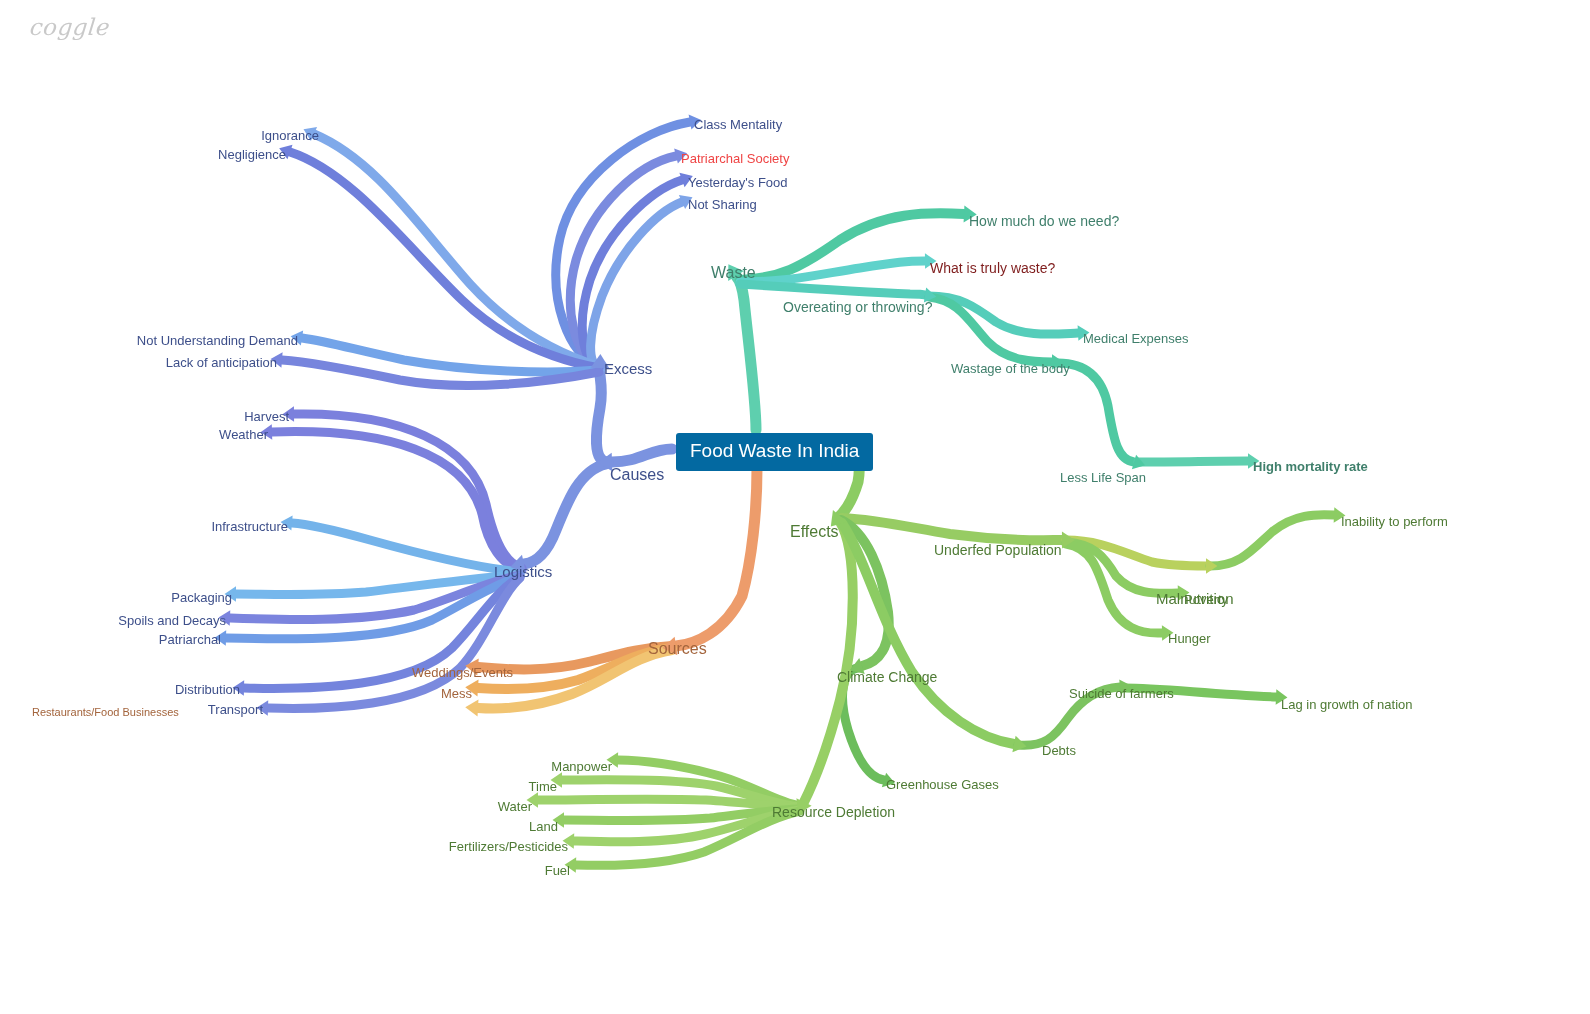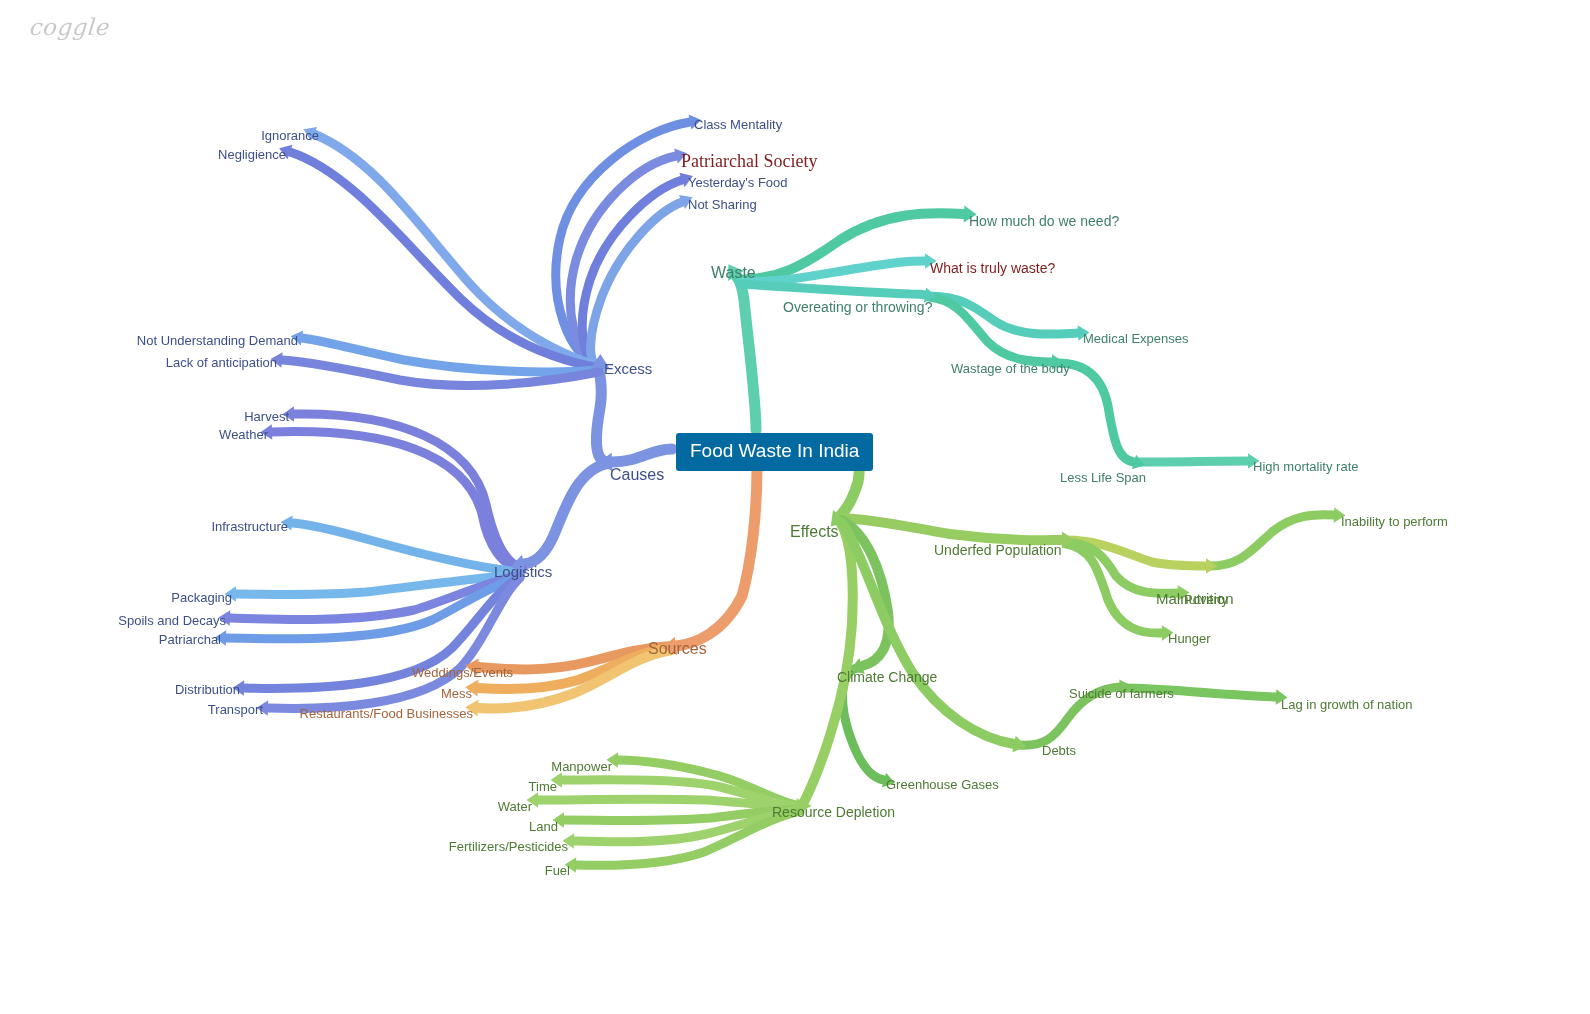--- a/index.html
+++ b/index.html
@@ -120,21 +120,21 @@
       <polygon points="0,-8.5 12.75,0 0,8.5" fill="#8ccc63" transform="translate(1014,744) rotate(10.944001528455786)"></polygon>
       <polygon points="0,-7.6499999999999995 11.475,0 0,7.6499999999999995" fill="#7cc360" transform="translate(1120,687) rotate(-5.722776334846345)"></polygon>
       <polygon points="0,-7.6499999999999995 11.475,0 0,7.6499999999999995" fill="#79c55f" transform="translate(1276,697) rotate(2.626646010466498)"></polygon>
     </g>
 </svg>
 
 <div class="root" style="left: 676px; top: 433px; background: #0369a1; color: rgb(255, 255, 255);">Food Waste In India</div>
 
 <div id="label-layer">
     <div class="lbl" style="color: rgb(61, 79, 138); font-size: 13px; top: 118px; left: 694px;">Class Mentality</div>
-    <div class="lbl" style="color: #7f1d1d; font-size: 18px; top: 152px; left: 681px; font-family: Liberation Serif, serif;">Patriarchal Society</div>
+    <div class="lbl" style="color: #ef4444; font-size: 13px; top: 152px; left: 681px;">Patriarchal Society</div>
     <div class="lbl" style="color: rgb(61, 79, 138); font-size: 13px; top: 176px; left: 688px;">Yesterday's Food</div>
     <div class="lbl" style="color: rgb(61, 79, 138); font-size: 13px; top: 198px; left: 688px;">Not Sharing</div>
     <div class="lbl" style="color: rgb(61, 79, 138); font-size: 13px; top: 129px; left: 0px; width: 319px; text-align: right;">Ignorance</div>
     <div class="lbl" style="color: rgb(61, 79, 138); font-size: 13px; top: 148px; left: 0px; width: 286px; text-align: right;">Negligience</div>
     <div class="lbl" style="color: rgb(61, 79, 138); font-size: 13px; top: 334px; left: 0px; width: 298px; text-align: right;">Not Understanding Demand</div>
     <div class="lbl" style="color: rgb(61, 79, 138); font-size: 13px; top: 356px; left: 0px; width: 277px; text-align: right;">Lack of anticipation</div>
     <div class="lbl" style="color: rgb(61, 79, 138); font-size: 15px; top: 361px; left: 604px;">Excess</div>
     <div class="lbl" style="color: rgb(61, 79, 138); font-size: 16px; top: 467px; left: 610px;">Causes</div>
     <div class="lbl" style="color: rgb(61, 79, 138); font-size: 13px; top: 410px; left: 0px; width: 289px; text-align: right;">Harvest</div>
     <div class="lbl" style="color: rgb(61, 79, 138); font-size: 13px; top: 428px; left: 0px; width: 268px; text-align: right;">Weather</div>
@@ -145,25 +145,25 @@
     <div class="lbl" style="color: rgb(61, 79, 138); font-size: 13px; top: 683px; left: 0px; width: 240px; text-align: right;">Distribution</div>
     <div class="lbl" style="color: rgb(61, 79, 138); font-size: 13px; top: 703px; left: 0px; width: 263px; text-align: right;">Transport</div>
     <div class="lbl" style="color: rgb(61, 79, 138); font-size: 15px; top: 564px; left: 494px;">Logistics</div>
     <div class="lbl" style="color: rgb(63, 127, 107); font-size: 16px; top: 265px; left: 711px;">Waste</div>
     <div class="lbl" style="color: rgb(63, 127, 107); font-size: 14px; top: 214px; left: 969px;">How much do we need?</div>
     <div class="lbl" style="color: #7f1d1d; font-size: 14px; top: 261px; left: 930px;">What is truly waste?</div>
     <div class="lbl" style="color: rgb(63, 127, 107); font-size: 14px; top: 300px; left: 783px;">Overeating or throwing?</div>
     <div class="lbl" style="color: rgb(63, 127, 107); font-size: 13px; top: 332px; left: 1083px;">Medical Expenses</div>
     <div class="lbl" style="color: rgb(63, 127, 107); font-size: 13px; top: 362px; left: 951px;">Wastage of the body</div>
     <div class="lbl" style="color: rgb(63, 127, 107); font-size: 13px; top: 471px; left: 1060px;">Less Life Span</div>
-    <div class="lbl" style="color: rgb(63, 127, 107); font-size: 13px; top: 460px; left: 1253px;">High mortality rate</div>
+    <div class="lbl" style="color: rgb(63, 127, 107); font-size: 13px; top: 460px; left: 1253px; font-weight: bold;">High mortality rate</div>
     <div class="lbl" style="color: rgb(163, 100, 60); font-size: 16px; top: 641px; left: 648px;">Sources</div>
     <div class="lbl" style="color: rgb(163, 100, 60); font-size: 13px; top: 666px; left: 0px; width: 473px; text-align: right; padding-left: 40px;">Weddings/Events</div>
     <div class="lbl" style="color: rgb(163, 100, 60); font-size: 13px; top: 687px; left: 0px; width: 472px; text-align: right;">Mess</div>
-    <div class="lbl" style="color: rgb(163, 100, 60); font-size: 13px; top: 707px; left: 0px; width: 473px; text-align: right;">Restaurants/Food Businesses</div>
+    <div class="lbl" style="color: rgb(163, 100, 60); font-size: 11px; top: 707px; left: 0px; width: 473px; text-align: left; padding-left: 32px;">Restaurants/Food Businesses</div>
     <div class="lbl" style="color: rgb(78, 122, 52); font-size: 16px; top: 524px; left: 790px;">Effects</div>
     <div class="lbl" style="color: rgb(78, 122, 52); font-size: 14px; top: 543px; left: 934px;">Underfed Population</div>
     <div class="lbl" style="color: rgb(78, 122, 52); font-size: 15px; top: 569px; left: 1156px; margin-top: 22px;">Malnutrition</div>
     <div class="lbl" style="color: rgb(78, 122, 52); font-size: 13px; top: 515px; left: 1341px;">Inability to perform</div>
     <div class="lbl" style="color: rgb(78, 122, 52); font-size: 13px; top: 593px; left: 1184px;">Poverty</div>
     <div class="lbl" style="color: rgb(78, 122, 52); font-size: 13px; top: 632px; left: 1168px;">Hunger</div>
     <div class="lbl" style="color: rgb(78, 122, 52); font-size: 14px; top: 670px; left: 837px;">Climate Change</div>
     <div class="lbl" style="color: rgb(78, 122, 52); font-size: 13px; top: 778px; left: 886px;">Greenhouse Gases</div>
     <div class="lbl" style="color: rgb(78, 122, 52); font-size: 14px; top: 805px; left: 772px;">Resource Depletion</div>
     <div class="lbl" style="color: rgb(78, 122, 52); font-size: 13px; top: 744px; left: 1042px;">Debts</div>

